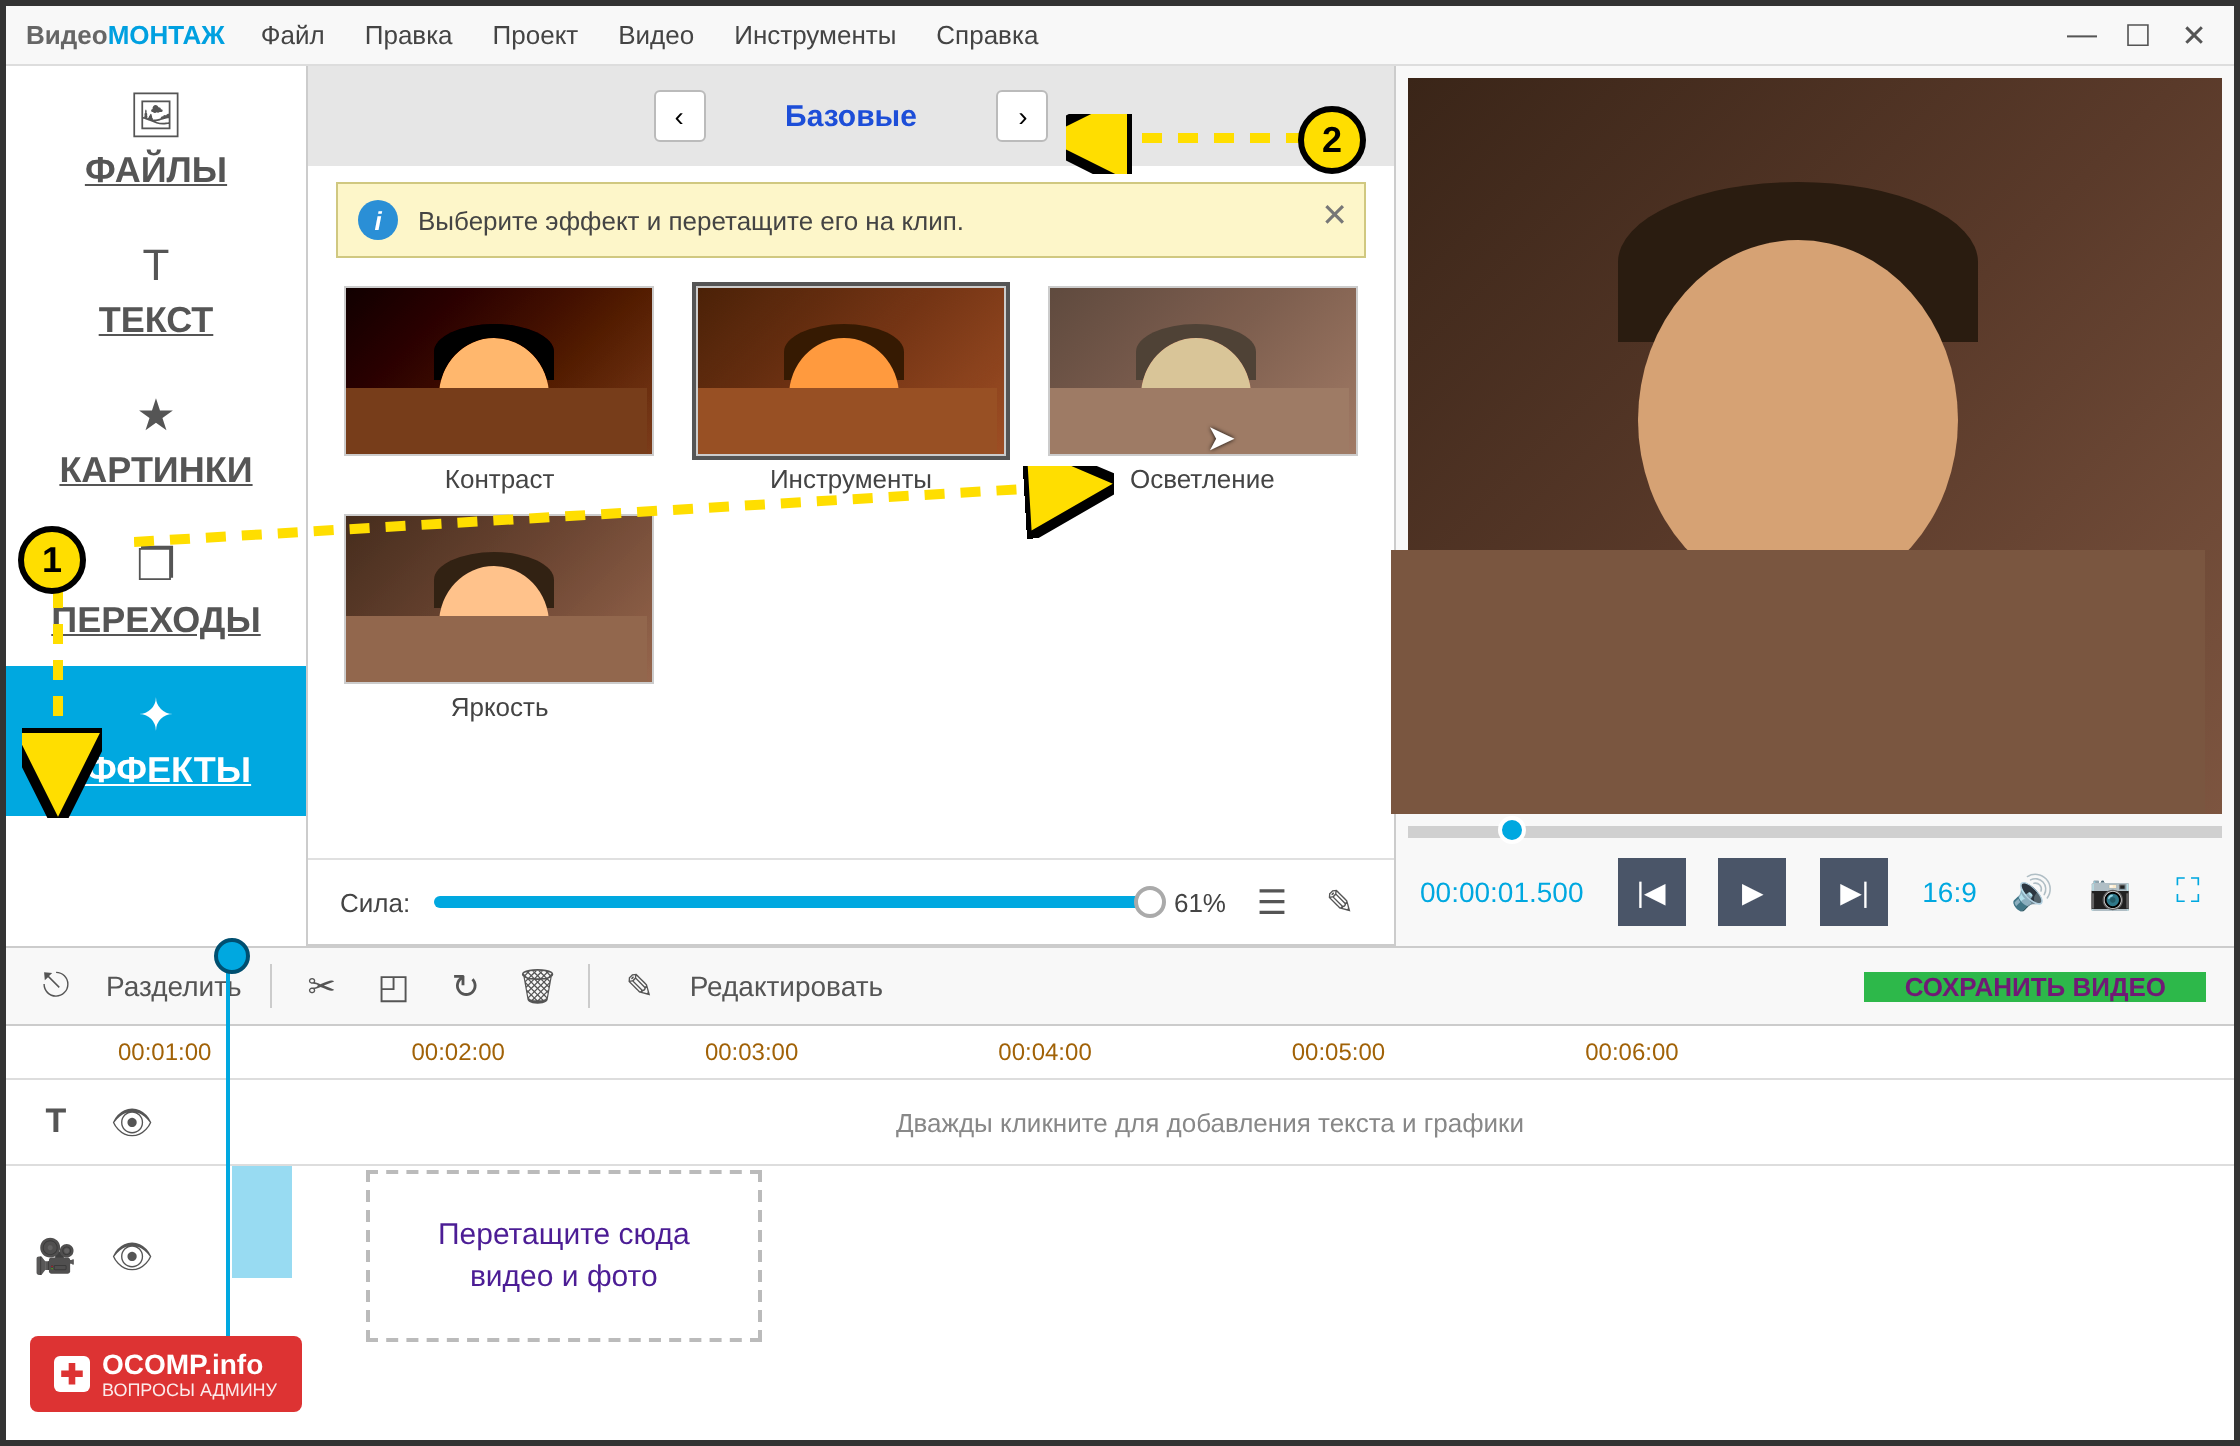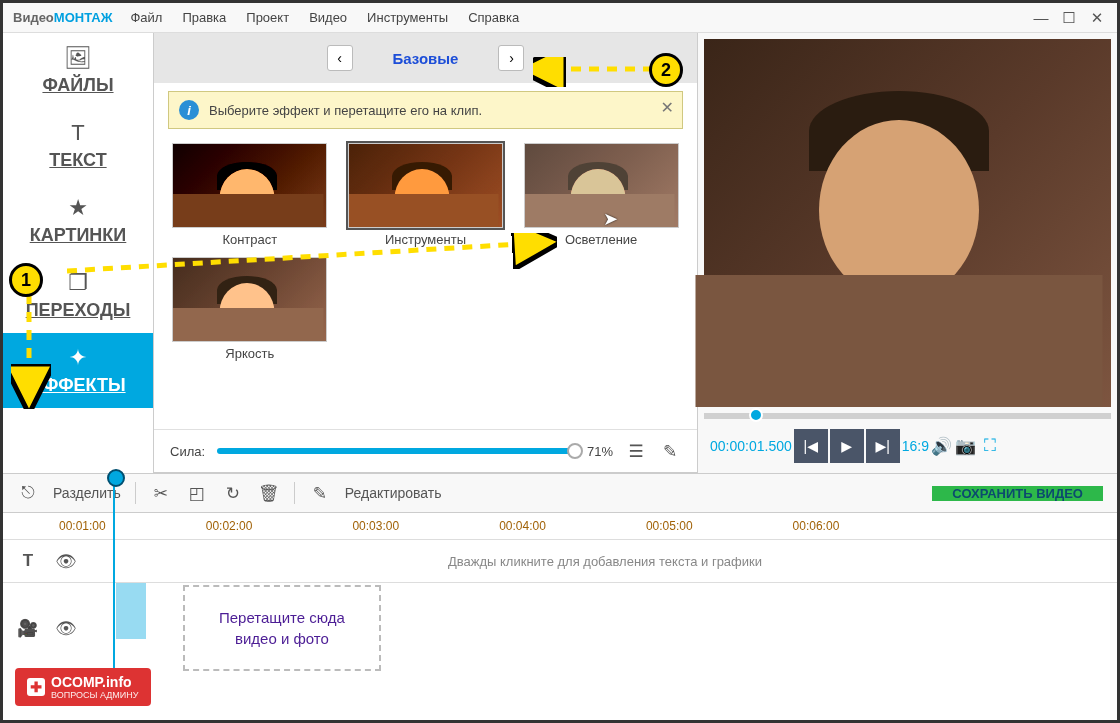--- a/index.html
+++ b/index.html
@@ -42,25 +42,25 @@
 .effect-label { font-size: 13px; color: #444; }
 .strength { display: flex; align-items: center; gap: 12px; padding: 10px 16px; border-top: 1px solid #e0e0e0; margin-top: auto; font-size: 13px; color: #444; }
 .slider { flex: 1; height: 6px; background: #00a8e0; border-radius: 3px; position: relative; }
 .slider-thumb { position: absolute; right: -8px; top: -5px; width: 16px; height: 16px; border-radius: 50%; background: #fff; border: 2px solid #aaa; }
 .tool-ico { width: 22px; height: 22px; cursor: pointer; color: #555; display: inline-flex; align-items: center; justify-content: center; font-size: 17px; }
 .preview-pane { flex: 1; display: flex; flex-direction: column; background: #f8f8f8; }
 .preview { flex: 1; background: #000; display: flex; align-items: center; justify-content: center; margin: 6px; position:relative; }
 .preview .thumb-inner { width:100%; height:100%; filter:none; position:relative; }
 .progress { height: 6px; background: #d0d0d0; margin: 0 6px; position: relative; }
 .progress-dot { position: absolute; left: 45px; top: -5px; width: 14px; height: 14px; border-radius: 50%; background: #00a8e0; border:2px solid #fff; }
-.player-controls { display: flex; align-items: center; gap: 2px; padding: 10px 12px; font-size: 14px; color: #00a8e0; }
+.player-controls { display: flex; align-items: center; gap: 2px; padding: 10px 12px; font-size: 14px; color: #00a8e0; justify-content: space-between; }
 .play-btn { width: 34px; height: 34px; background: #4a5568; color: #fff; display: inline-flex; align-items: center; justify-content: center; cursor: pointer; font-size: 14px; }
 .toolbar { height: 40px; background: #f8f8f8; border-top: 1px solid #ccc; border-bottom: 1px solid #ccc; display: flex; align-items: center; padding: 0 14px; gap: 14px; font-size: 14px; color: #555; }
 .tb-sep { width:1px; height:22px; background:#ccc; }
-.save-btn { margin-left: auto; background: #2db84a; color: #0c4a6e; padding: 0 20px; font-weight: bold; cursor: pointer; font-size: 13px; }
+.save-btn { margin-left: auto; background: #2db84a; color: #701a75; padding: 0 20px; font-weight: bold; cursor: pointer; font-size: 13px; }
 .ruler { height: 26px; display: flex; align-items: center; font-size: 12px; color: #a16207; padding-left: 56px; gap: 100px; }
 .text-track { height: 44px; border-top: 1px solid #ddd; border-bottom: 1px solid #ddd; display: flex; align-items: center; padding-left: 14px; gap: 16px; font-size: 13px; color: #888; }
 .video-track { height: 90px; display: flex; align-items: center; padding-left: 14px; gap: 16px; position: relative; }
 .dropzone { margin-left: 90px; border: 2px dashed #bbb; color: #4c1d95; padding: 20px 34px; text-align: center; font-size: 15px; line-height: 1.4; }
 .playhead { position: absolute; left: 110px; top: 474px; width: 2px; height: 210px; background: #00a8e0; }
 .playhead::before { content:''; position:absolute; top:-8px; left:-6px; width:14px; height:14px; border-radius:50%; background:#00a8e0; border:2px solid #004f70; }
 .clip-thumb { position:absolute; left:113px; top:580px; width:30px; height:56px; background:#00a8e0; opacity:.4; border:1px solid #00a8e0; }
 .annot { position: absolute; width: 34px; height: 34px; border-radius: 50%; background: #ffde00; border: 3px solid #000; display: flex; align-items: center; justify-content: center; font-weight: bold; font-size: 18px; z-index: 50; }
 .arrow-svg { position: absolute; z-index: 45; pointer-events:none; }
 .watermark { position: absolute; left: 12px; bottom: 14px; background: #d33; color: #fff; padding: 6px 12px; border-radius: 4px; font-size: 14px; font-weight: bold; display:flex; align-items:center; gap:6px; }
@@ -161,21 +161,21 @@
             </div>
           </div>
           <span class="effect-label">Яркость</span>
         </div>
     </div>
     <div class="strength">
       <span>Сила:</span>
       <div class="slider">
           <div class="slider-thumb"></div>
         </div>
-      <span>71%</span>
+      <span>61%</span>
       <span class="tool-ico">☰</span>
       <span class="tool-ico">✎</span>
     </div>
   </div>
 
   <div class="preview-pane">
     <div class="preview">
         <div class="thumb-inner">
           <div class="hair" style="top:14%;width:180px;height:80px;"></div>
           <div class="face" style="top:22%;width:160px;height:180px;"></div>

